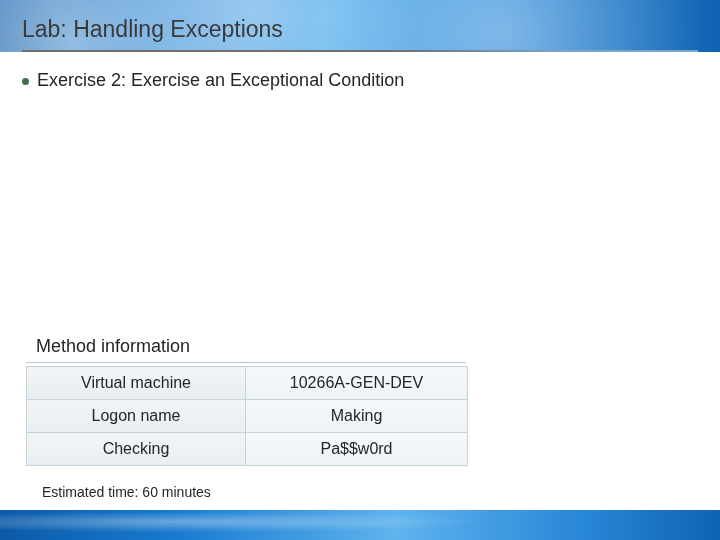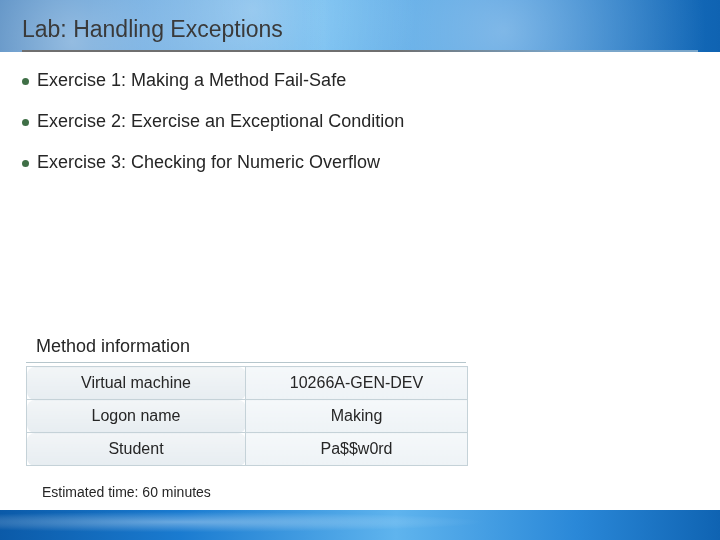--- a/index.html
+++ b/index.html
@@ -103,21 +103,20 @@
   }
   .info-table td {
     border: 1px solid #c5d2d8;
     padding: 7px 10px;
     font-size: 16px;
     color: #262626;
   }
   .info-table td.k {
     width: 198px;
     background: linear-gradient(#f2f5f7, #e7edf1);
-    border-radius: 8px;
   }
   .info-table td.v {
     background: linear-gradient(#f5f8fa, #eef3f6);
   }
   .estimated {
     position: absolute;
     left: 42px;
     top: 484px;
     font-size: 14px;
     font-weight: normal;
@@ -129,47 +128,39 @@
 
 <div class="slide">
   <div class="top-band"></div>
 
   <div class="title">Lab: Handling Exceptions</div>
   <div class="title-underline"></div>
 
   <div class="bullets">
     <div class="bullet-item">
       <span class="dot"></span>
-      <span>Exercise 1: Making a Method Fail-Safe</span>
-    </div>
-    <div class="bullet-item">
-      <span class="dot"></span>
       <span>Exercise 2: Exercise an Exceptional Condition</span>
-    </div>
-    <div class="bullet-item">
-      <span class="dot"></span>
-      <span>Exercise 3: Checking for Numeric Overflow</span>
     </div>
   </div>
 
   <div class="logon-heading">Method information</div>
   <div class="logon-underline"></div>
 
   <table class="info-table">
     <tbody>
         <tr>
       <td class="k">Virtual machine</td>
       <td class="v">10266A-GEN-DEV</td>
     </tr>
     <tr>
       <td class="k">Logon name</td>
       <td class="v">Making</td>
     </tr>
     <tr>
-      <td class="k">Student</td>
+      <td class="k">Checking</td>
       <td class="v">Pa$$w0rd</td>
     </tr>
   </tbody>
     </table>
 
   <div class="estimated">Estimated time: 60 minutes</div>
 
   <div class="bottom-band"></div>
 </div>
 

